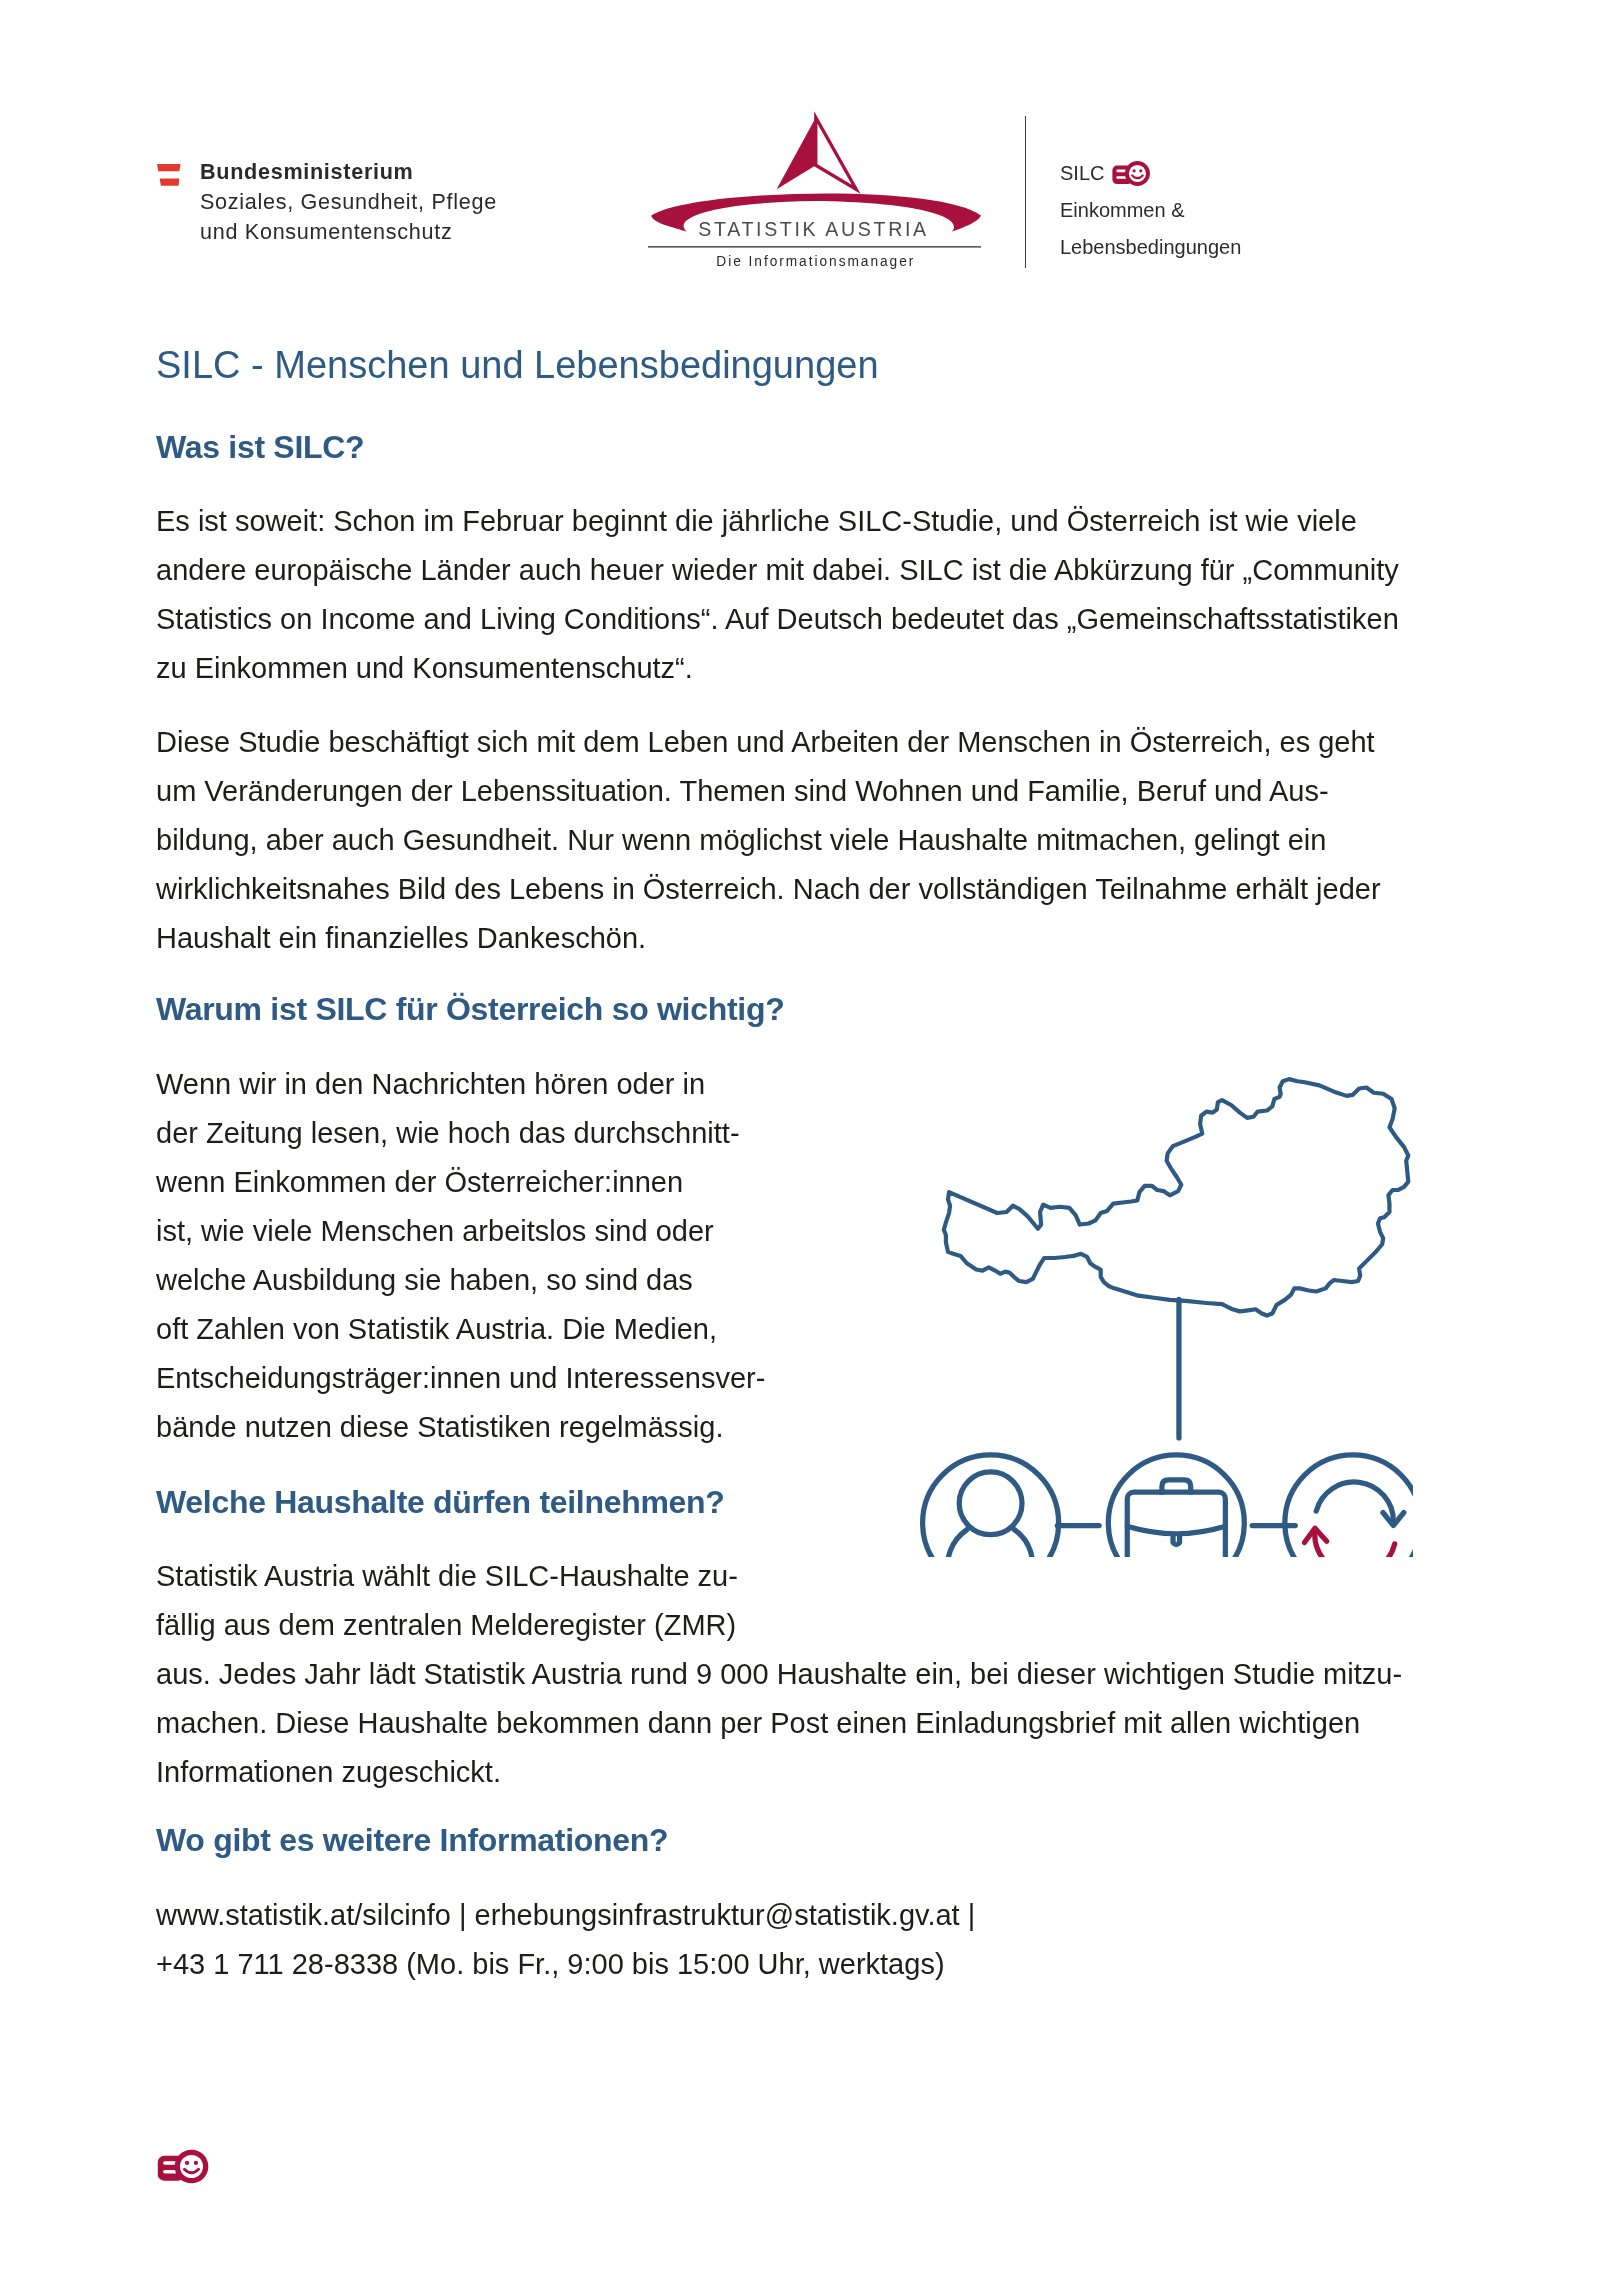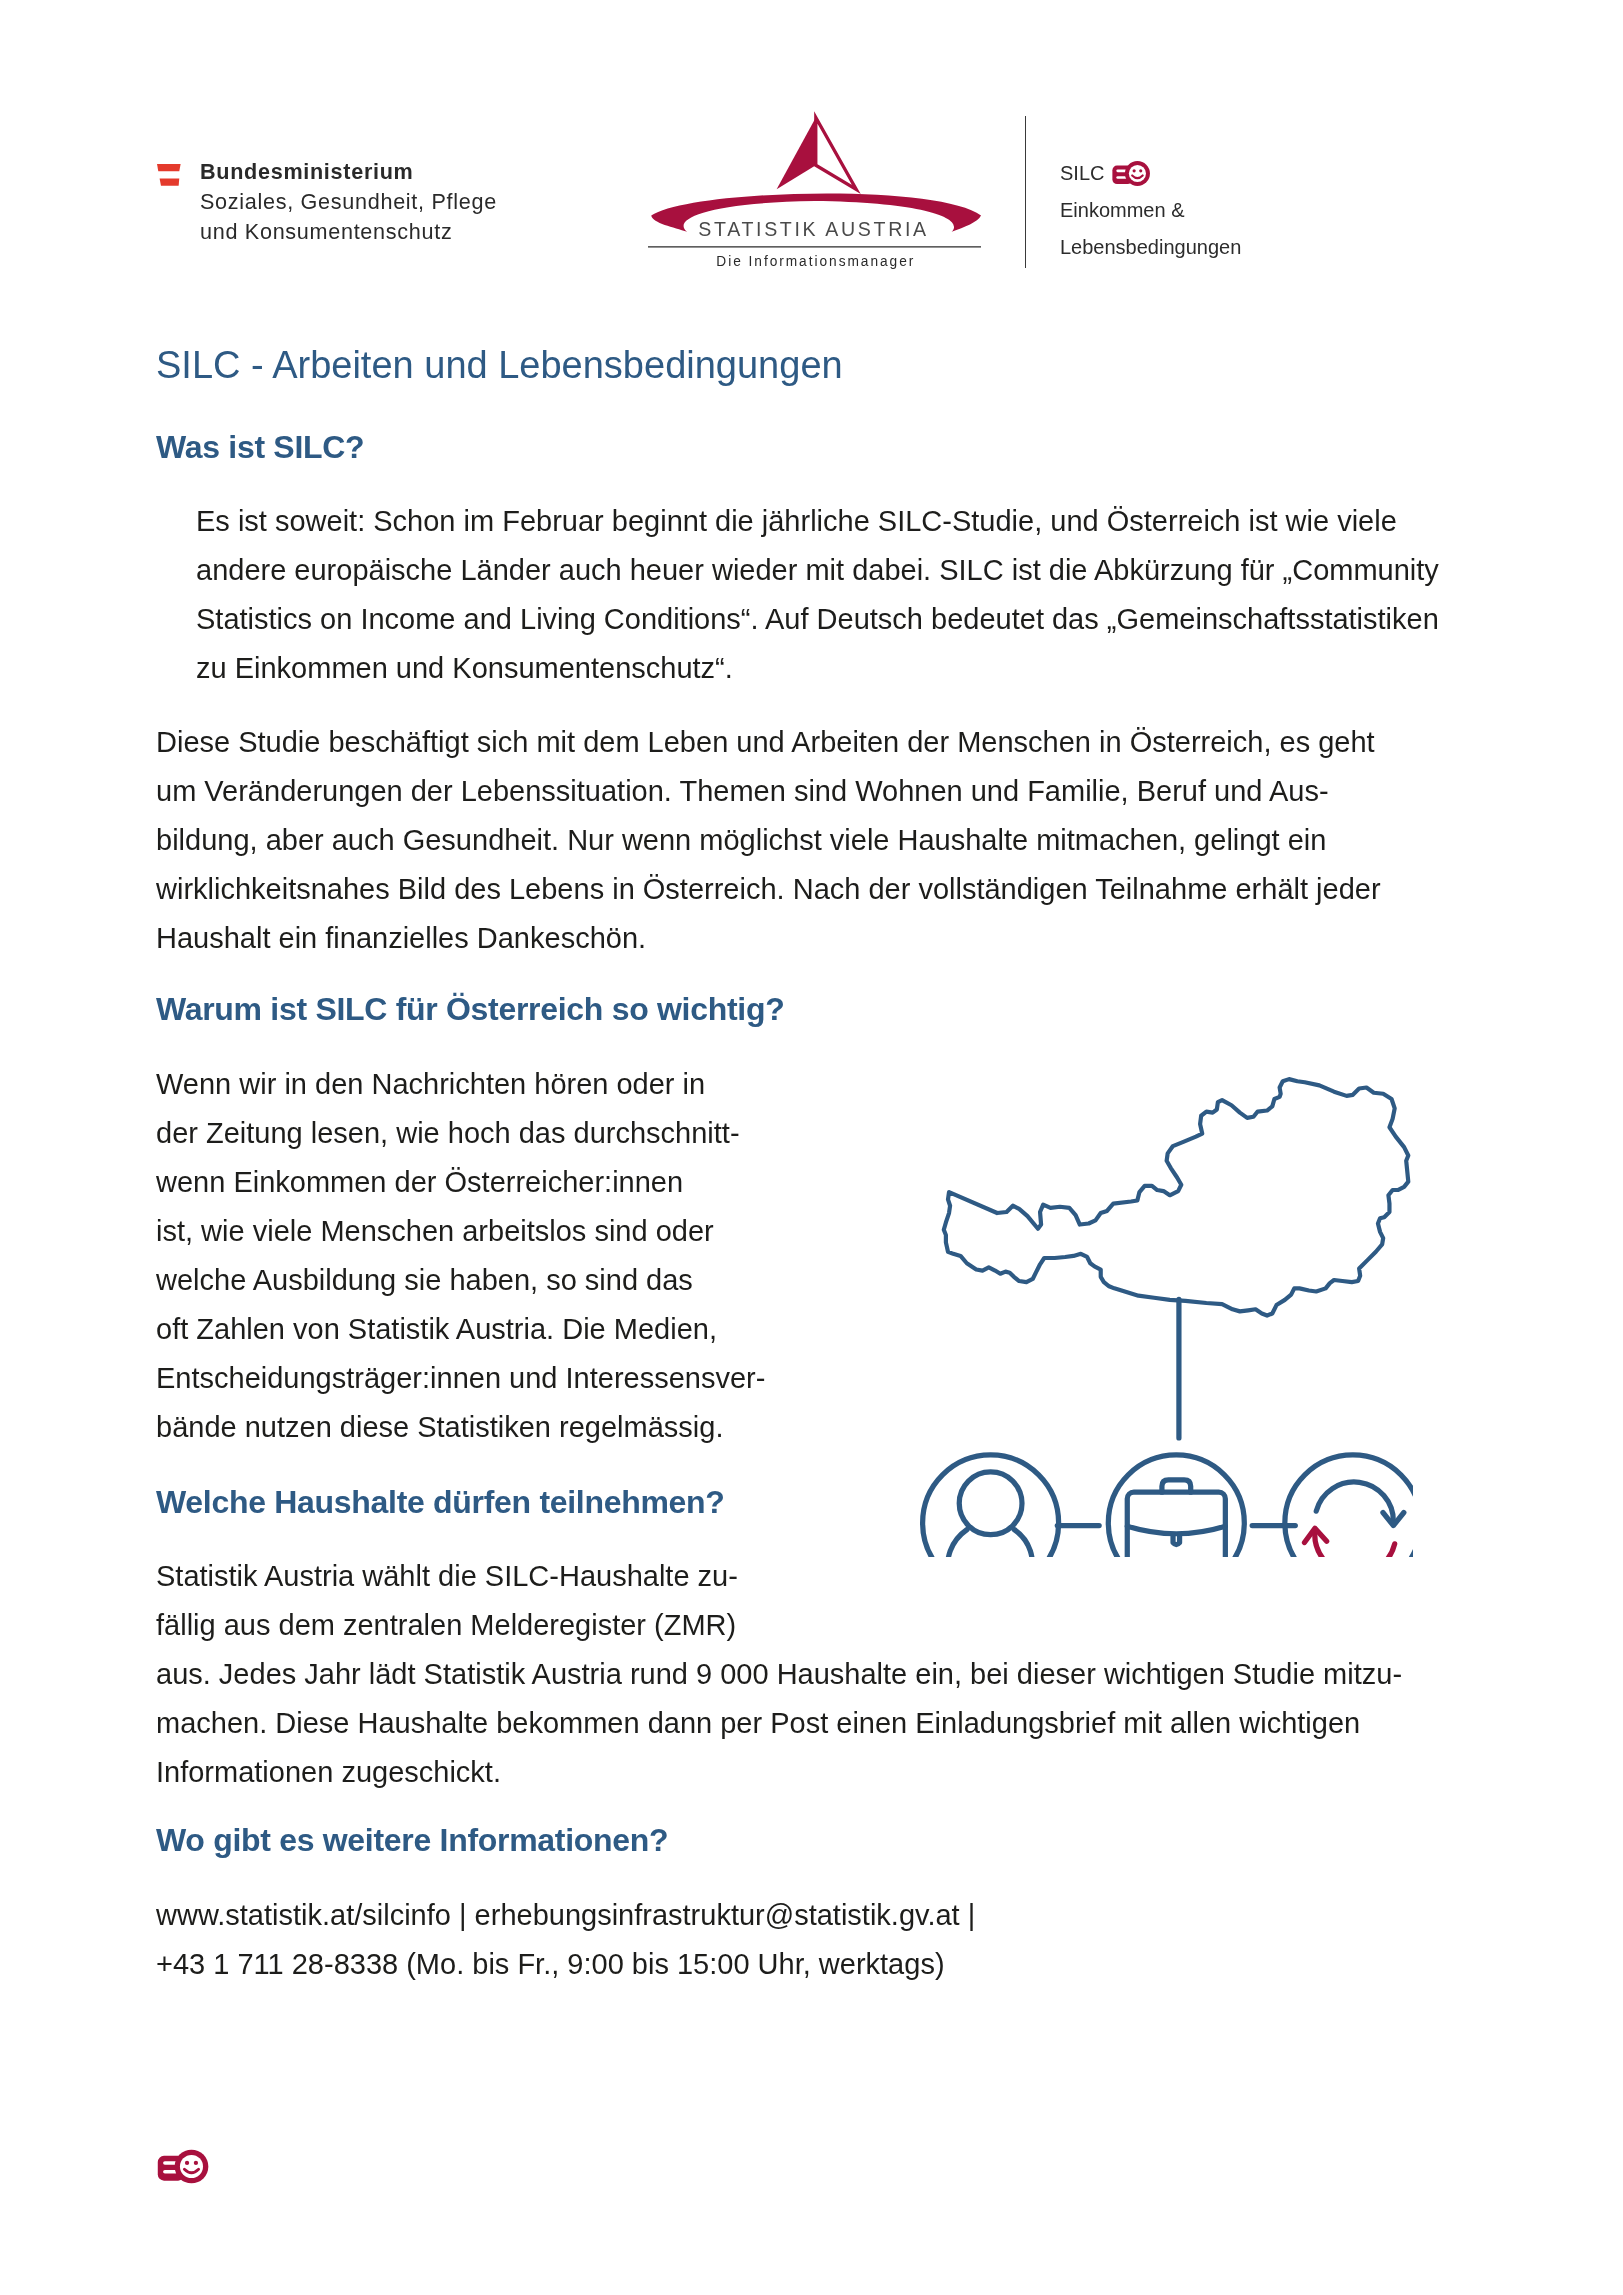--- a/index.html
+++ b/index.html
@@ -66,24 +66,24 @@
       <circle cx="40" cy="22" r="13" fill="#fff"></circle>
       <circle cx="35" cy="18" r="2.4" fill="#a8103e"></circle>
       <circle cx="45" cy="18" r="2.4" fill="#a8103e"></circle>
       <path d="M32,25 Q40,33 48,25" stroke="#a8103e" stroke-width="3.2" fill="none" stroke-linecap="round"></path>
     </svg>
   </div>
   <div>Einkommen &amp;</div>
   <div>Lebensbedingungen</div>
 </div>
 
-<div class="abs title">SILC - Arbeiten und Lebensbedingungen</div>
+<div class="abs title">SILC - Menschen und Lebensbedingungen</div>
 
 <div class="abs h2" style="top:429px;">Was ist SILC?</div>
-<div class="abs p" style="top:497px;margin-left:40px;">
+<div class="abs p" style="top:497px;">
   <span class="ln">Es ist soweit: Schon im Februar beginnt die jährliche SILC-Studie, und Österreich ist wie viele</span>
   <span class="ln">andere europäische Länder auch heuer wieder mit dabei. SILC ist die Abkürzung für „Community</span>
   <span class="ln">Statistics on Income and Living Conditions“. Auf Deutsch bedeutet das „Gemeinschaftsstatistiken</span>
   <span class="ln">zu Einkommen und Konsumentenschutz“.</span>
 </div>
 <div class="abs p" style="top:718px;">
   <span class="ln">Diese Studie beschäftigt sich mit dem Leben und Arbeiten der Menschen in Österreich, es geht</span>
   <span class="ln">um Veränderungen der Lebenssituation. Themen sind Wohnen und Familie, Beruf und Aus-</span>
   <span class="ln">bildung, aber auch Gesundheit. Nur wenn möglichst viele Haushalte mitmachen, gelingt ein</span>
   <span class="ln">wirklichkeitsnahes Bild des Lebens in Österreich. Nach der vollständigen Teilnahme erhält jeder</span>

